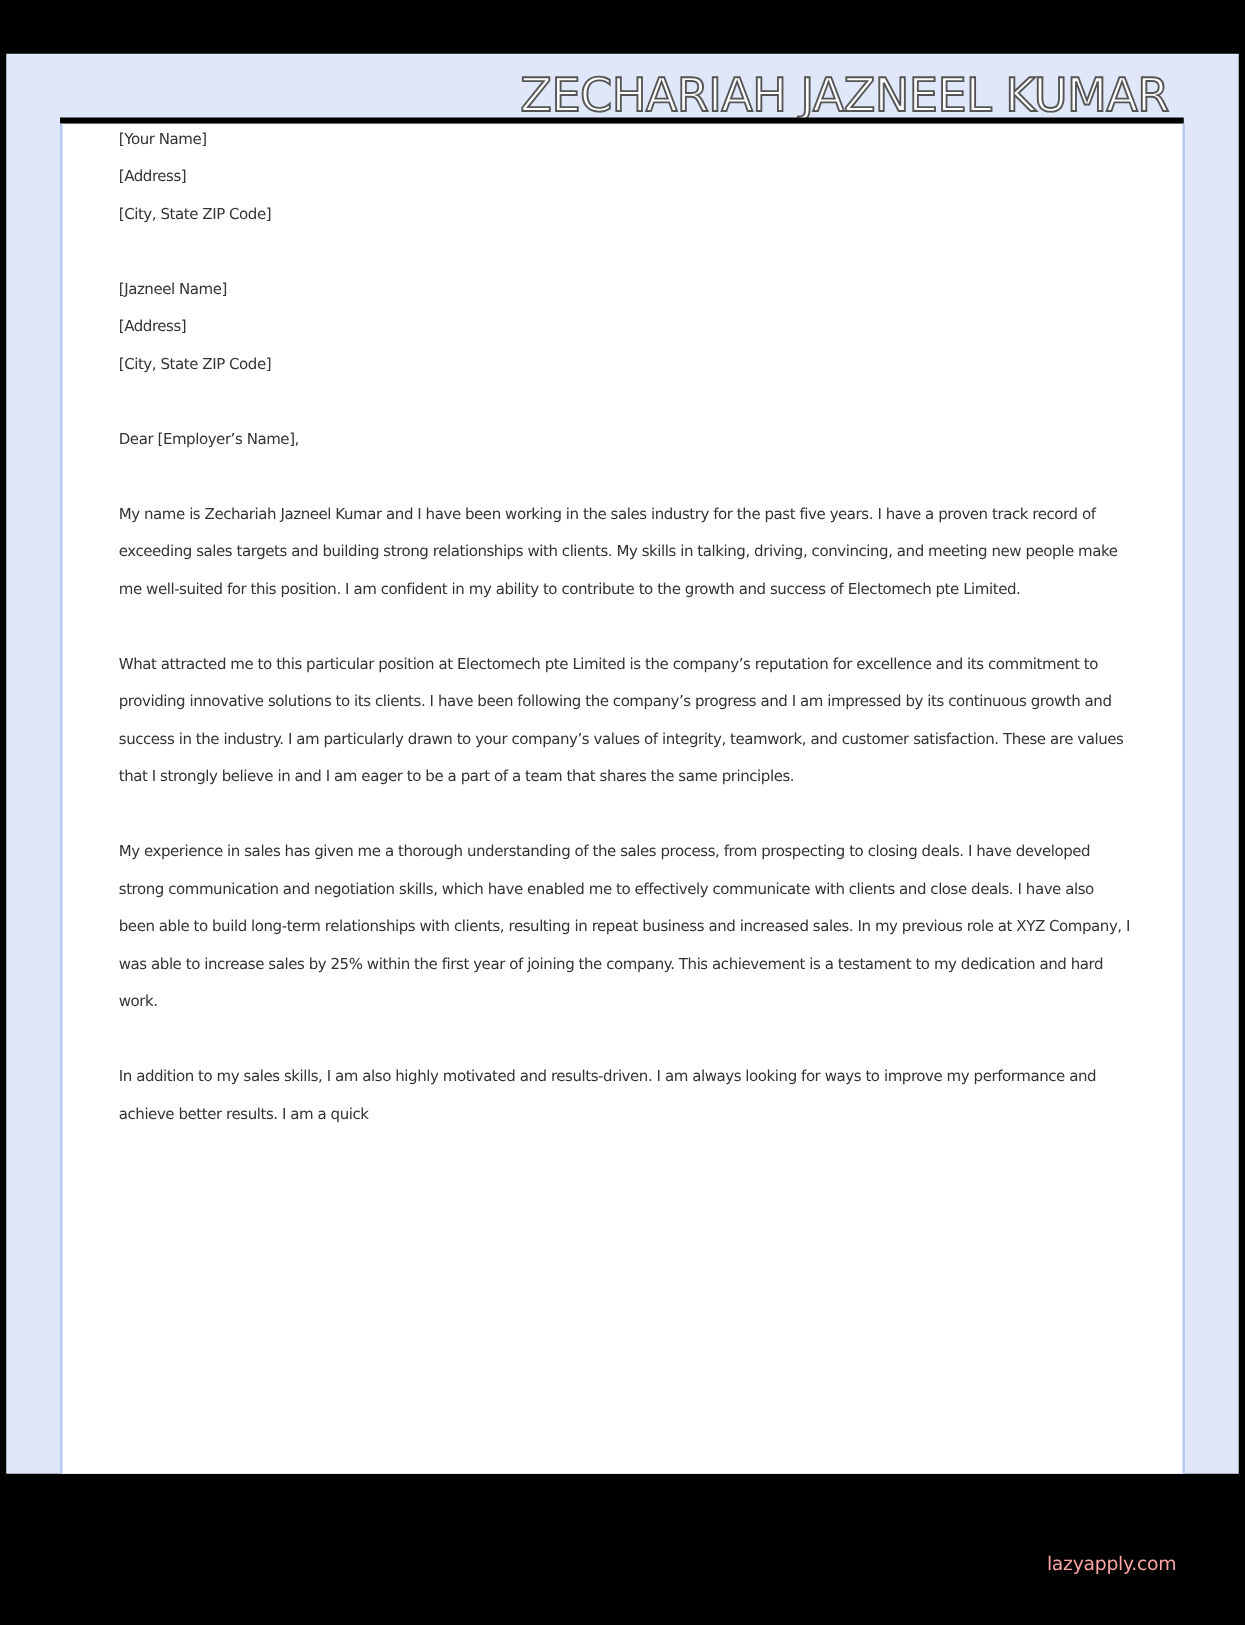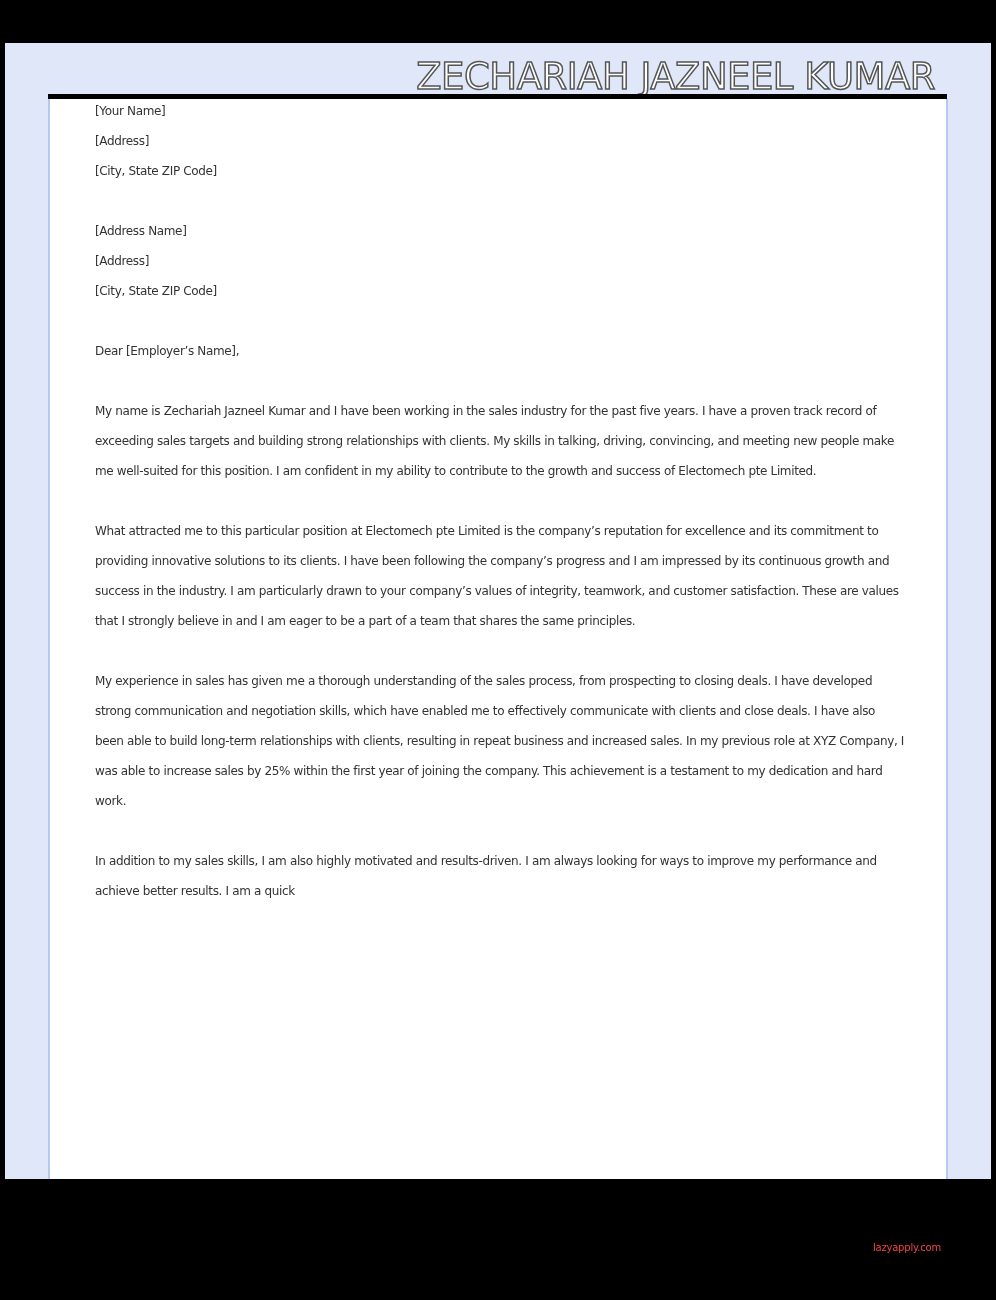--- a/index.html
+++ b/index.html
@@ -44,41 +44,41 @@
       font-size: 12px;
       line-height: 30px;
       color: #333333;
       letter-spacing: -0.35px;
     }
     .content p { margin: 0 0 30px 0; }
     .content .line { display: block; }
     .watermark {
       position: absolute; right: 55px; top: 1242px;
       font-family: "DejaVu Sans", sans-serif;
-      font-size: 10px; color: #ef4444;
+      font-size: 15px; color: #fca5a5;
       letter-spacing: -0.2px;
     }
   </style>
 </head>
 <body>
 
 <div class="frame">
   <div class="title">ZECHARIAH JAZNEEL KUMAR</div>
   <div class="topbar"></div>
   <div class="page"></div>
 </div>
 
 <div class="content">
   <p>
     <span class="line">[Your Name]</span>
     <span class="line">[Address]</span>
     <span class="line">[City, State ZIP Code]</span>
   </p>
   <p>
-    <span class="line">[Address Name]</span>
+    <span class="line">[Jazneel Name]</span>
     <span class="line">[Address]</span>
     <span class="line">[City, State ZIP Code]</span>
   </p>
   <p>Dear [Employer’s Name],</p>
   <p>My name is Zechariah Jazneel Kumar and I have been working in the sales industry for the past five years. I have a proven track record of exceeding sales targets and building strong relationships with clients. My skills in talking, driving, convincing, and meeting new people make me well-suited for this position. I am confident in my ability to contribute to the growth and success of Electomech pte Limited.</p>
   <p>What attracted me to this particular position at Electomech pte Limited is the company’s reputation for excellence and its commitment to providing innovative solutions to its clients. I have been following the company’s progress and I am impressed by its continuous growth and success in the industry. I am particularly drawn to your company’s values of integrity, teamwork, and customer satisfaction. These are values that I strongly believe in and I am eager to be a part of a team that shares the same principles.</p>
   <p>My experience in sales has given me a thorough understanding of the sales process, from prospecting to closing deals. I have developed strong communication and negotiation skills, which have enabled me to effectively communicate with clients and close deals. I have also been able to build long-term relationships with clients, resulting in repeat business and increased sales. In my previous role at XYZ Company, I was able to increase sales by 25% within the first year of joining the company. This achievement is a testament to my dedication and hard work.</p>
   <p>In addition to my sales skills, I am also highly motivated and results-driven. I am always looking for ways to improve my performance and achieve better results. I am a quick</p>
 </div>
 

